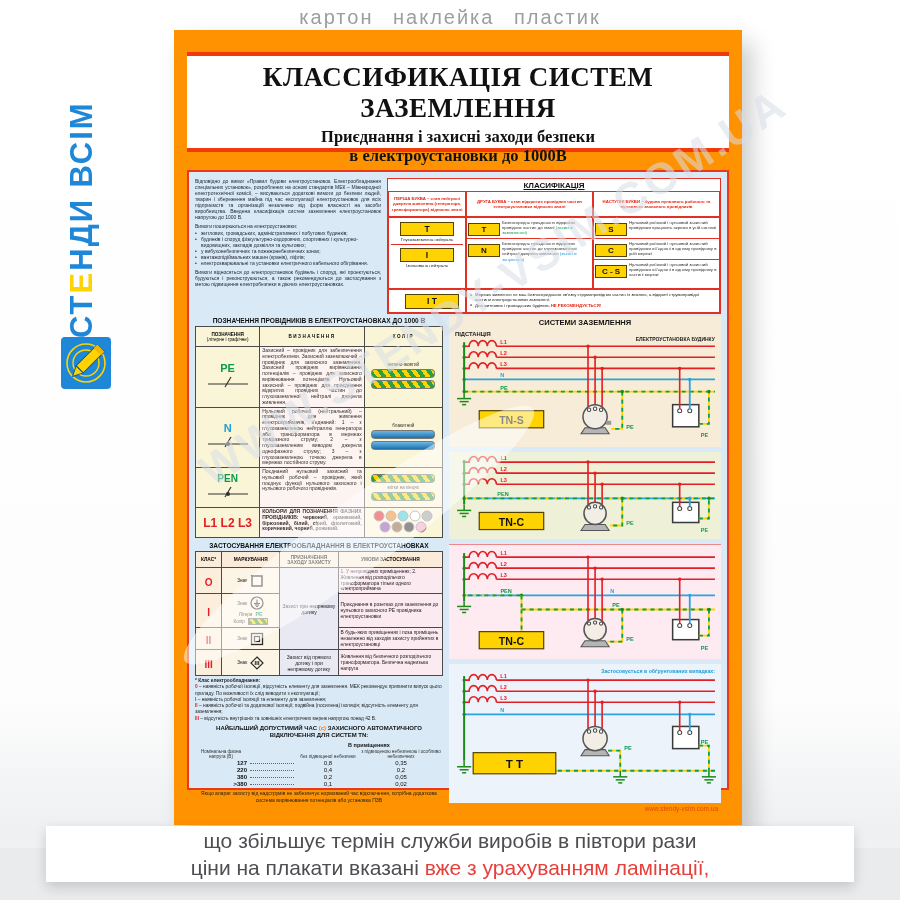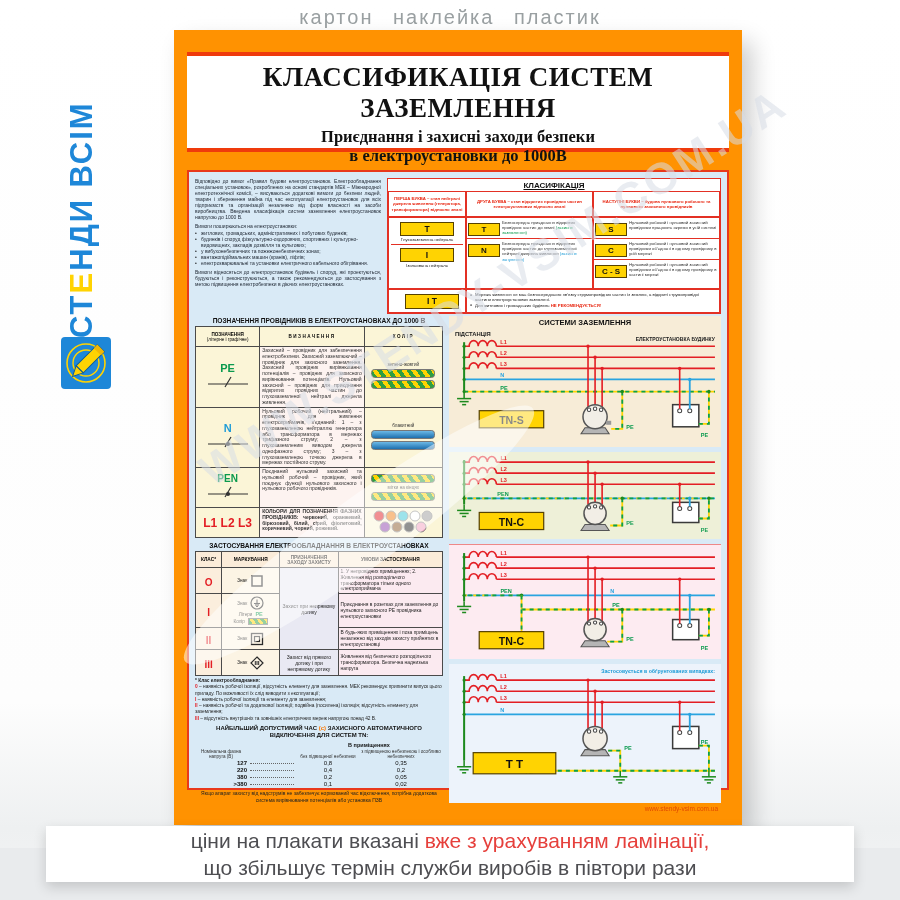--- a/index.html
+++ b/index.html
@@ -752,17 +752,17 @@
       </div>
     </div>
 
     <div class="swoosh"></div>
     <div class="watermark">WWW.STENDY-VSIM.COM.UA</div>
     <div class="site-line">www.stendy-vsim.com.ua</div>
   </div>
 
   <div class="bottom-gray"></div>
   <div class="caption-card">
+    <div>що збільшує термін служби виробів в півтори рази</div>
     <div><span>ціни на плакати вказані </span><span class="cap-red">вже з урахуванням ламінації,</span></div>
-    <div>що збільшує термін служби виробів в півтори рази</div>
   </div>
 
 </div>
 
 </body></html>

